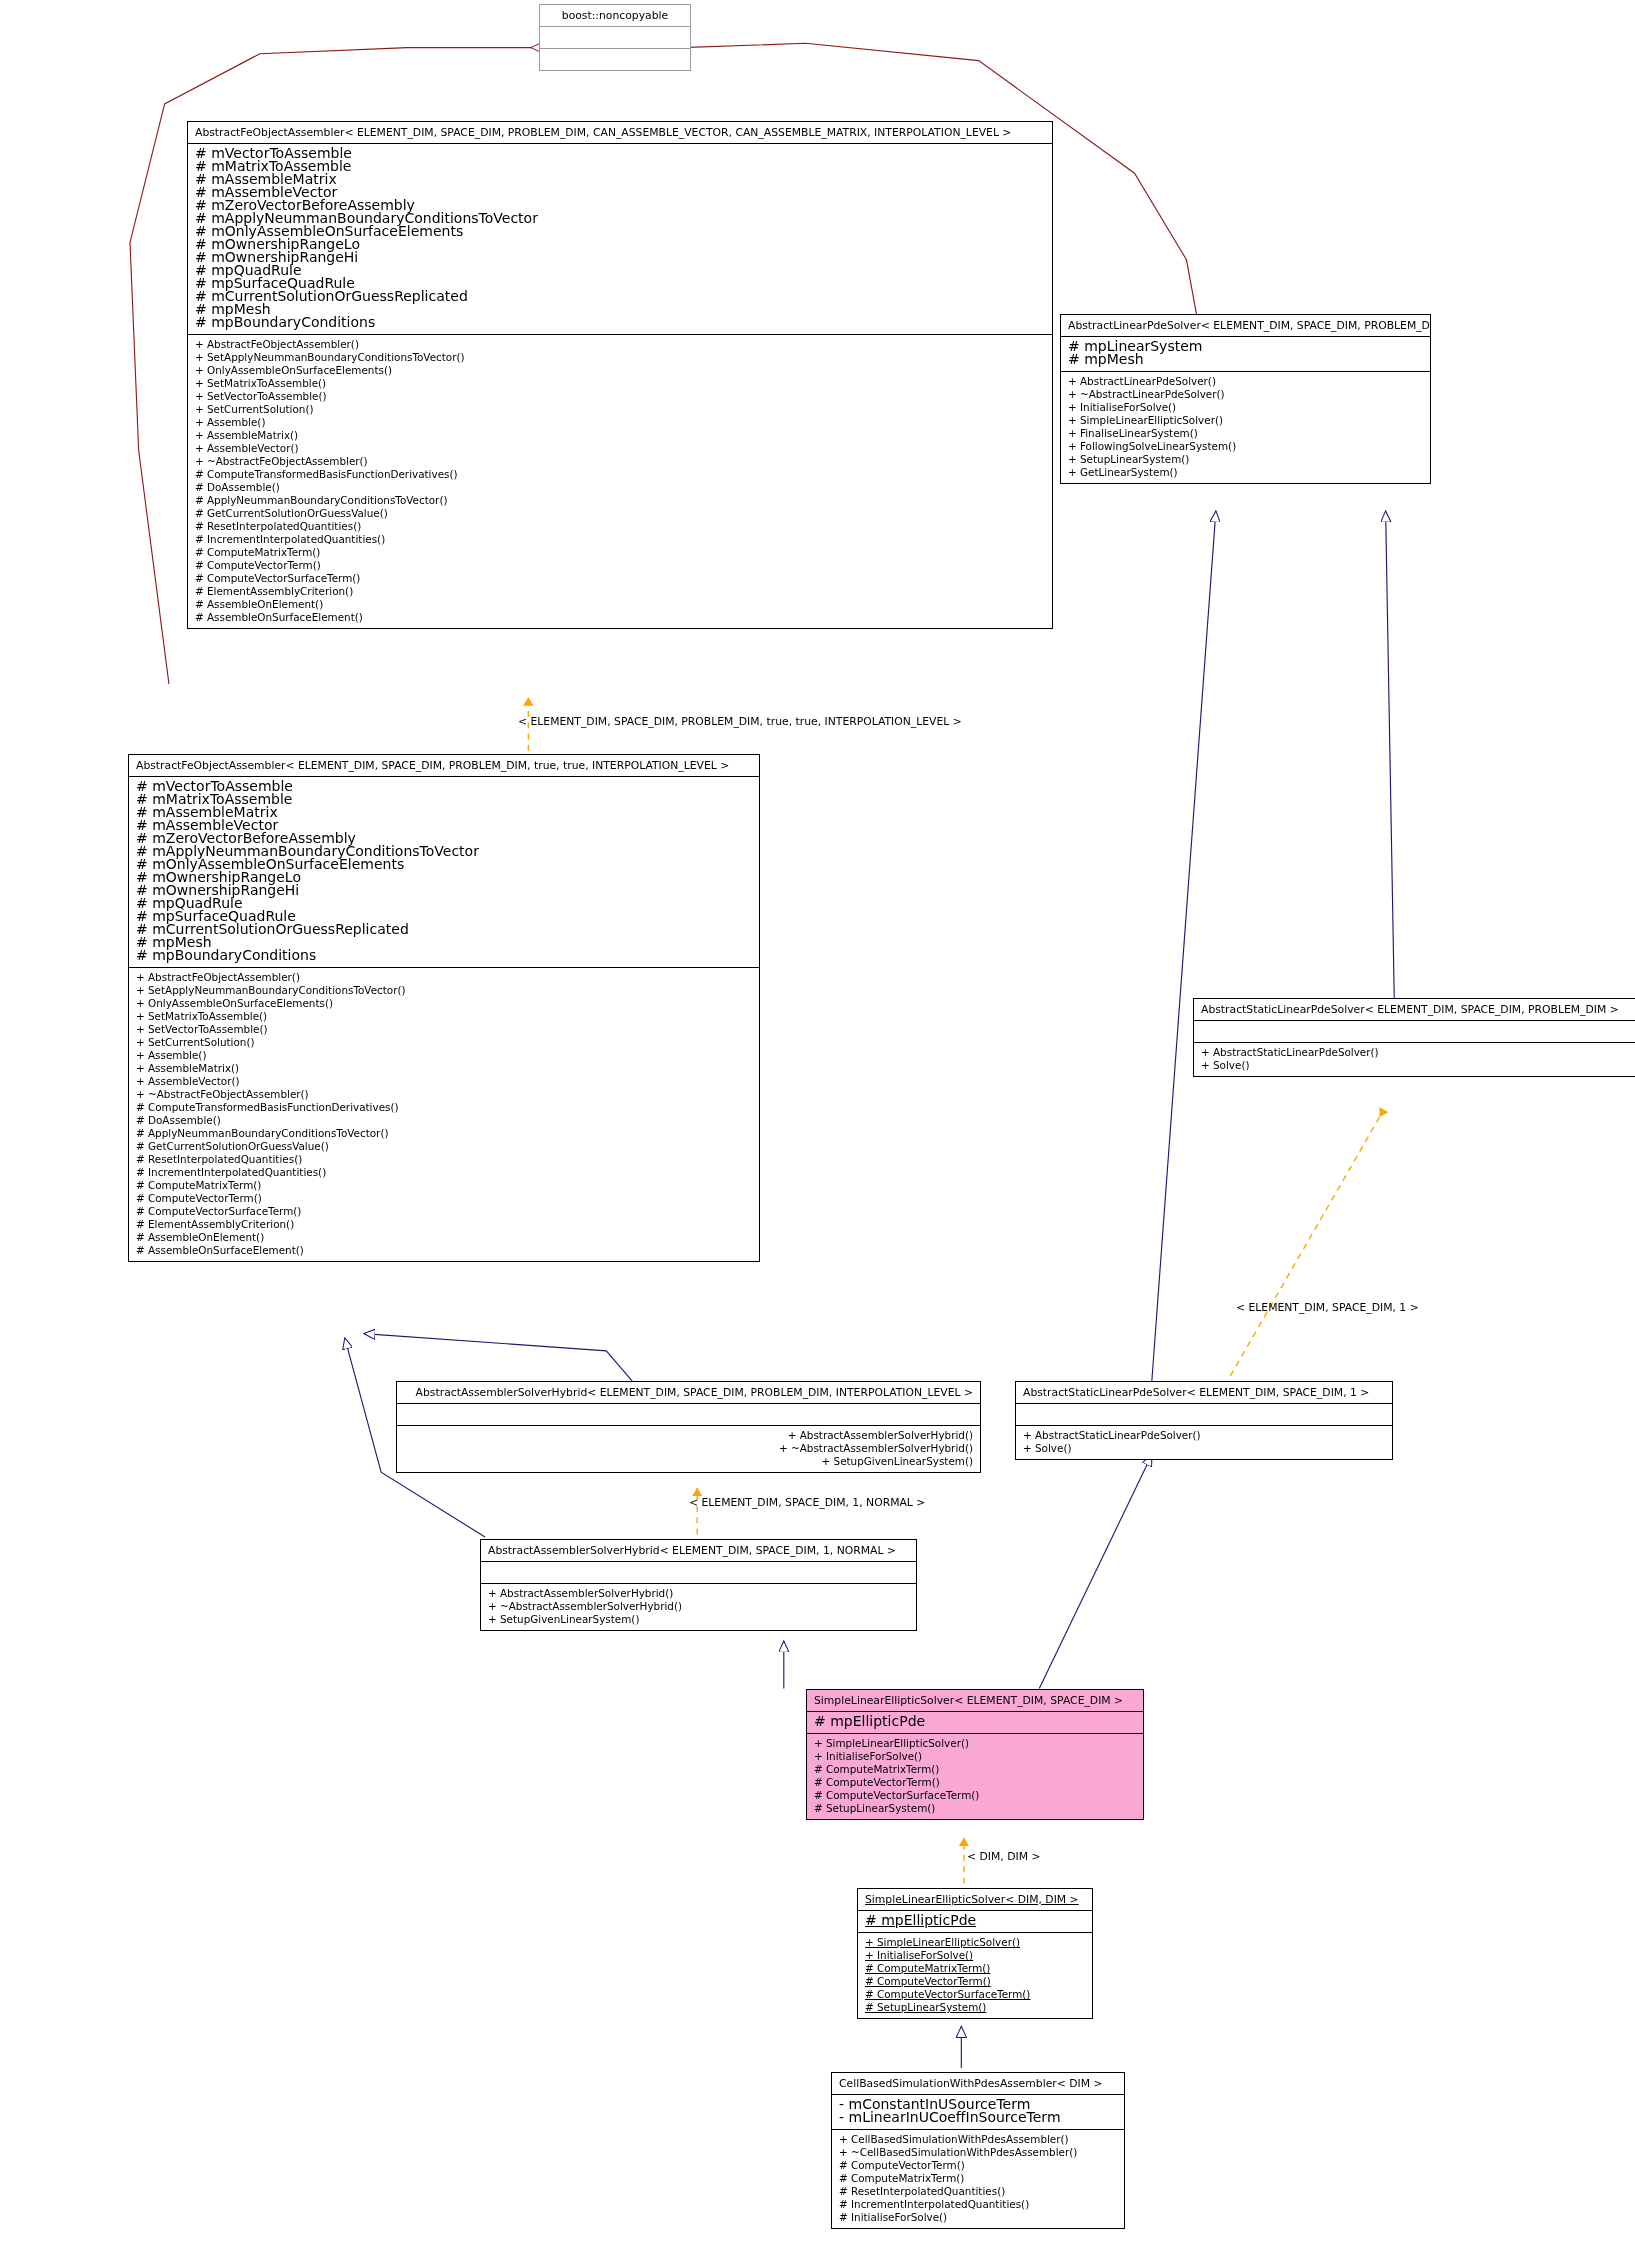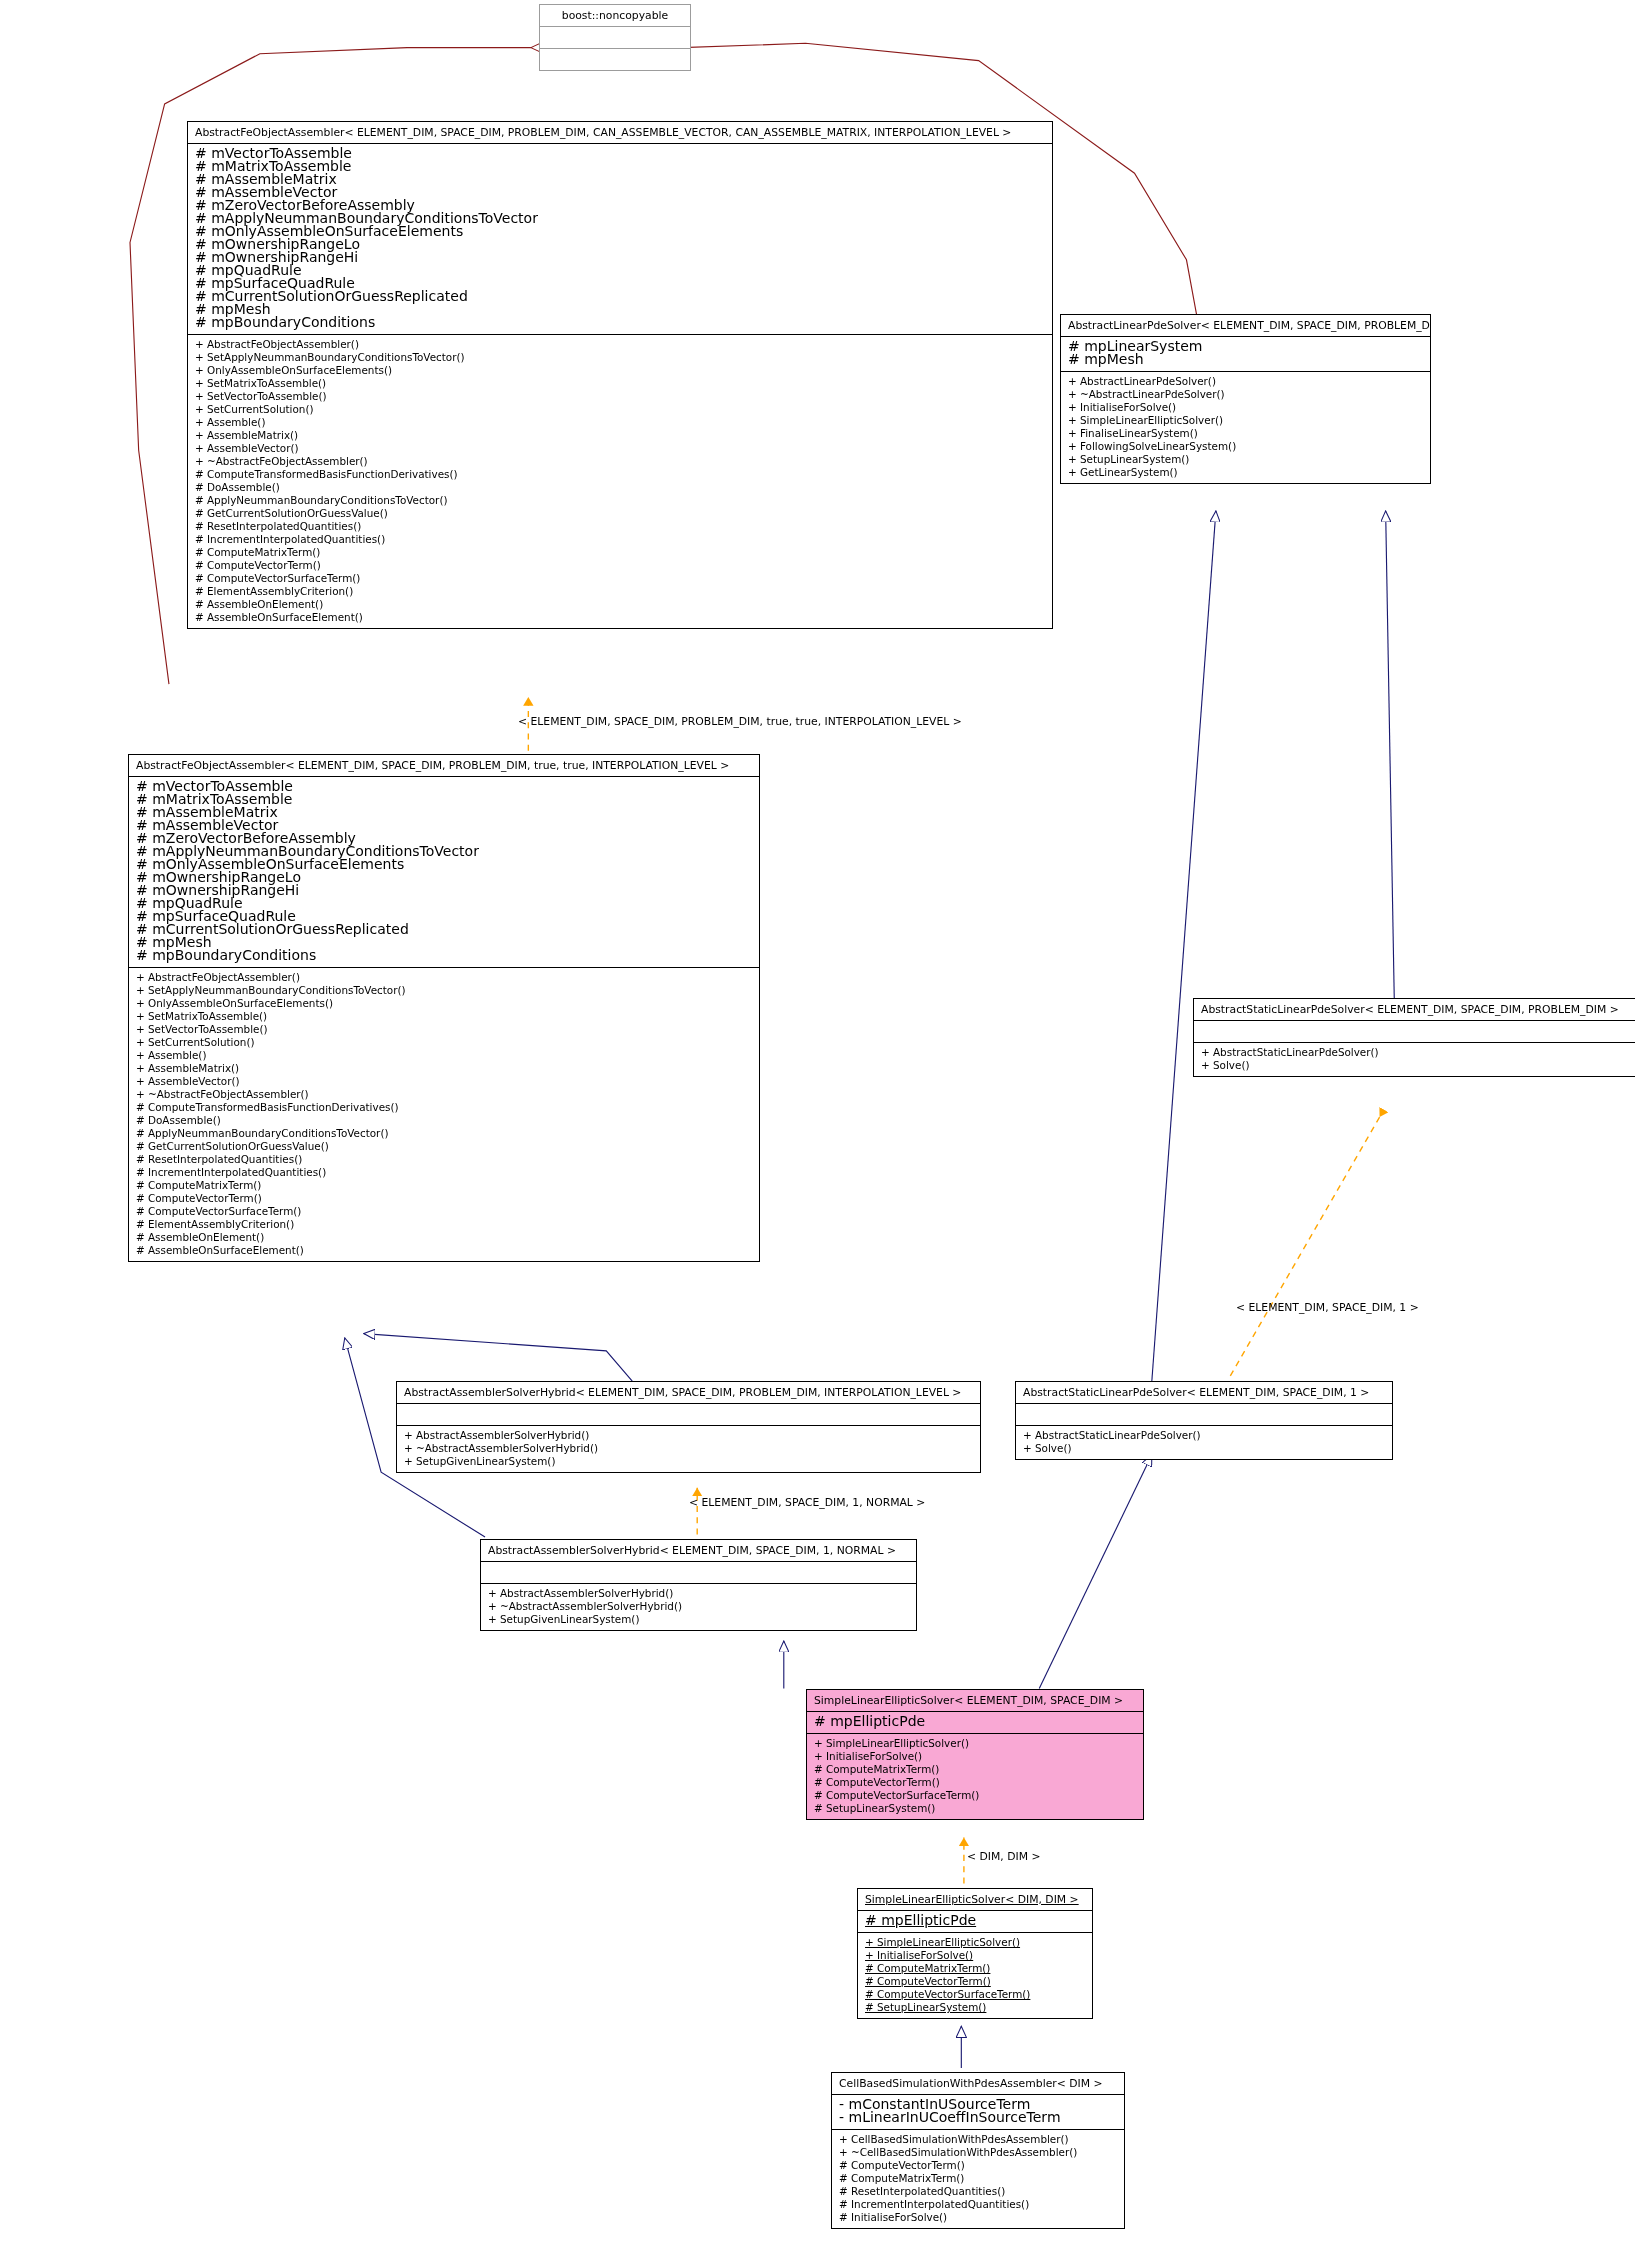--- a/index.html
+++ b/index.html
@@ -235,21 +235,21 @@
       <div class="row empty">&nbsp;</div>
     </div>
     <div class="ops">
         <div class="row">+ AbstractStaticLinearPdeSolver()</div>
         <div class="row">+ Solve()</div>
       </div>
   </div>
 
   <div class="tlabel" style="left:1236px; top:1302px;">&lt; ELEMENT_DIM, SPACE_DIM, 1 &gt;</div>
 
-  <div class="uml" style="left:388px; top:1381px; width:585px;">
+  <div class="uml" style="left:388px; top:1381px; width:585px;text-align:right;">
     <div class="title">AbstractAssemblerSolverHybrid&lt; ELEMENT_DIM, SPACE_DIM, PROBLEM_DIM, INTERPOLATION_LEVEL &gt;</div>
     <div class="attrs">
       <div class="row empty">&nbsp;</div>
     </div>
     <div class="ops">
         <div class="row">+ AbstractAssemblerSolverHybrid()</div>
         <div class="row">+ ~AbstractAssemblerSolverHybrid()</div>
         <div class="row">+ SetupGivenLinearSystem()</div>
       </div>
   </div>

